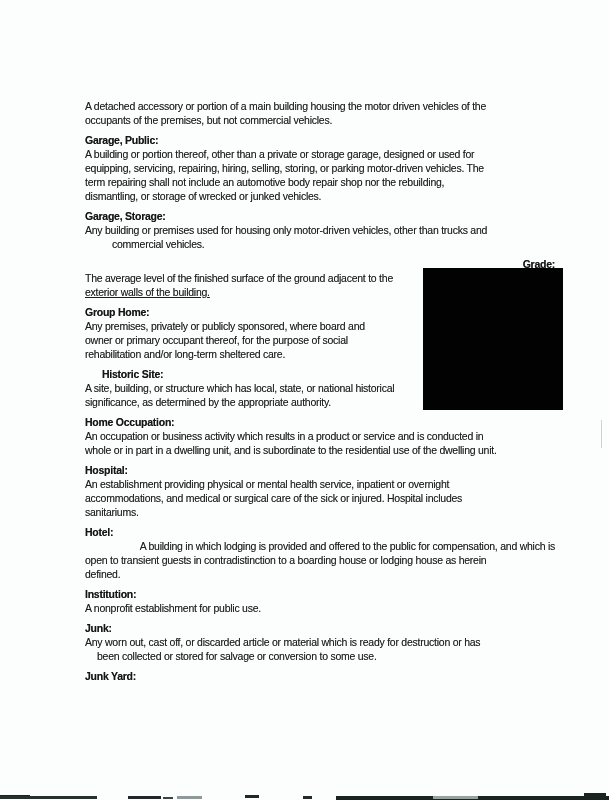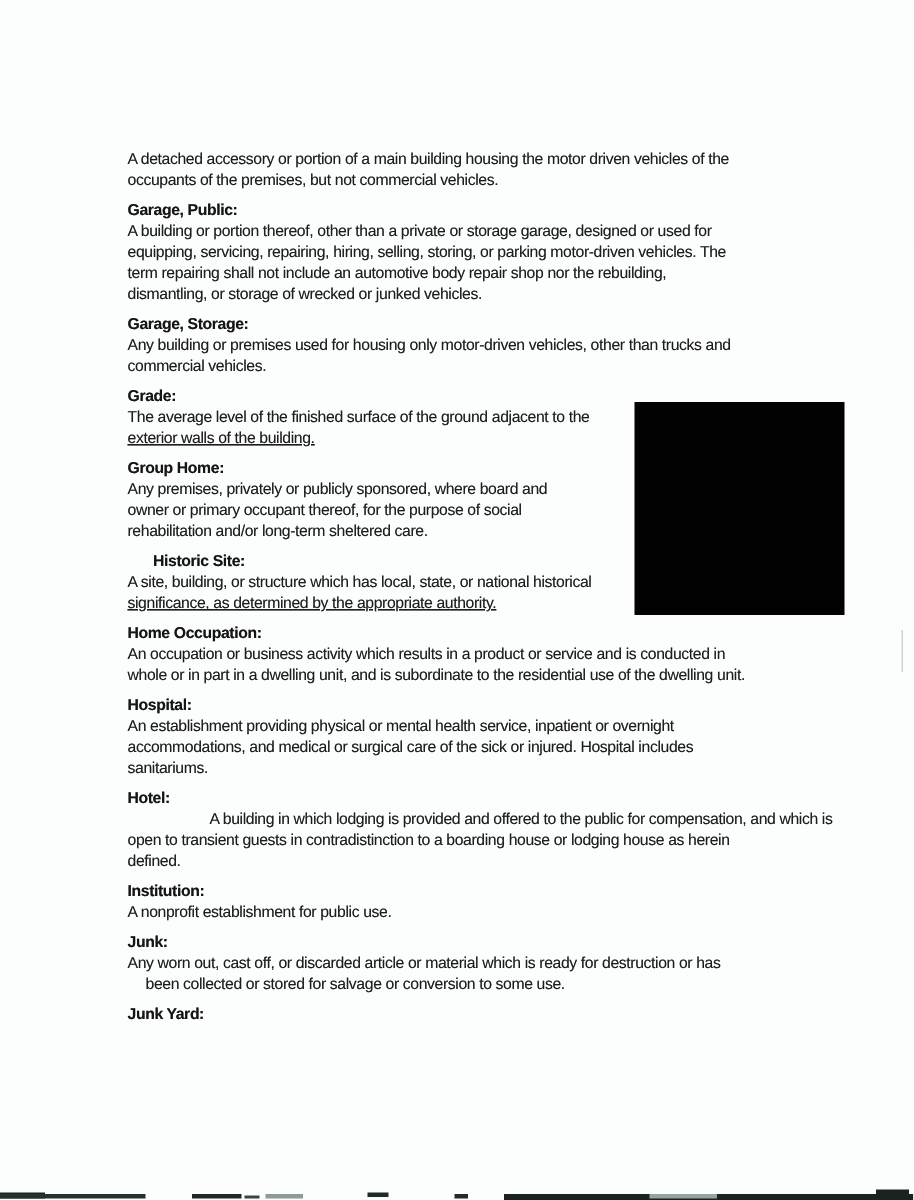--- a/index.html
+++ b/index.html
@@ -58,37 +58,37 @@
       <div class="section">
         <div class="term-heading" style="color: rgb(21, 21, 21);">Garage, Public:</div>
         <div class="def-line" style="color: rgb(29, 29, 29);">A building or portion thereof, other than a private or storage garage, designed or used for</div>
         <div class="def-line" style="color: rgb(29, 29, 29);">equipping, servicing, repairing, hiring, selling, storing, or parking motor-driven vehicles. The</div>
         <div class="def-line" style="color: rgb(29, 29, 29);">term repairing shall not include an automotive body repair shop nor the rebuilding,</div>
         <div class="def-line" style="color: rgb(29, 29, 29);">dismantling, or storage of wrecked or junked vehicles.</div>
       </div>
       <div class="section">
         <div class="term-heading" style="color: rgb(21, 21, 21);">Garage, Storage:</div>
         <div class="def-line" style="color: rgb(29, 29, 29);">Any building or premises used for housing only motor-driven vehicles, other than trucks and</div>
-        <div class="def-line" style="color: rgb(29, 29, 29);">commercial vehicles.</div>
+        <div class="def-line" style="color: rgb(29, 29, 29); margin-left: 27px;">commercial vehicles.</div>
       </div>
       <div class="section">
-        <div class="term-heading" style="color: rgb(21, 21, 21);">Grade:</div>
+        <div class="term-heading" style="color: rgb(21, 21, 21); text-align: right;">Grade:</div>
         <div class="def-line" style="color: rgb(29, 29, 29);">The average level of the finished surface of the ground adjacent to the</div>
         <div class="def-line" style="color: rgb(29, 29, 29); text-decoration: underline;">exterior walls of the building.</div>
       </div>
       <div class="section">
         <div class="term-heading" style="color: rgb(21, 21, 21);">Group Home:</div>
         <div class="def-line" style="color: rgb(29, 29, 29);">Any premises, privately or publicly sponsored, where board and</div>
         <div class="def-line" style="color: rgb(29, 29, 29);">owner or primary occupant thereof, for the purpose of social</div>
         <div class="def-line" style="color: rgb(29, 29, 29);">rehabilitation and/or long-term sheltered care.</div>
       </div>
       <div class="section">
         <div class="term-heading" style="color: rgb(21, 21, 21); padding-left: 17px;">Historic Site:</div>
         <div class="def-line" style="color: rgb(29, 29, 29);">A site, building, or structure which has local, state, or national historical</div>
-        <div class="def-line" style="color: rgb(29, 29, 29); text-decoration: underline;">significance, as determined by the appropriate authority.</div>
+        <div class="def-line" style="color: rgb(29, 29, 29);">significance, as determined by the appropriate authority.</div>
       </div>
       <div class="section">
         <div class="term-heading" style="color: rgb(21, 21, 21);">Home Occupation:</div>
         <div class="def-line" style="color: rgb(29, 29, 29);">An occupation or business activity which results in a product or service and is conducted in</div>
         <div class="def-line" style="color: rgb(29, 29, 29);">whole or in part in a dwelling unit, and is subordinate to the residential use of the dwelling unit.</div>
       </div>
       <div class="section">
         <div class="term-heading" style="color: rgb(21, 21, 21);">Hospital:</div>
         <div class="def-line" style="color: rgb(29, 29, 29);">An establishment providing physical or mental health service, inpatient or overnight</div>
         <div class="def-line" style="color: rgb(29, 29, 29);">accommodations, and medical or surgical care of the sick or injured. Hospital includes</div>

